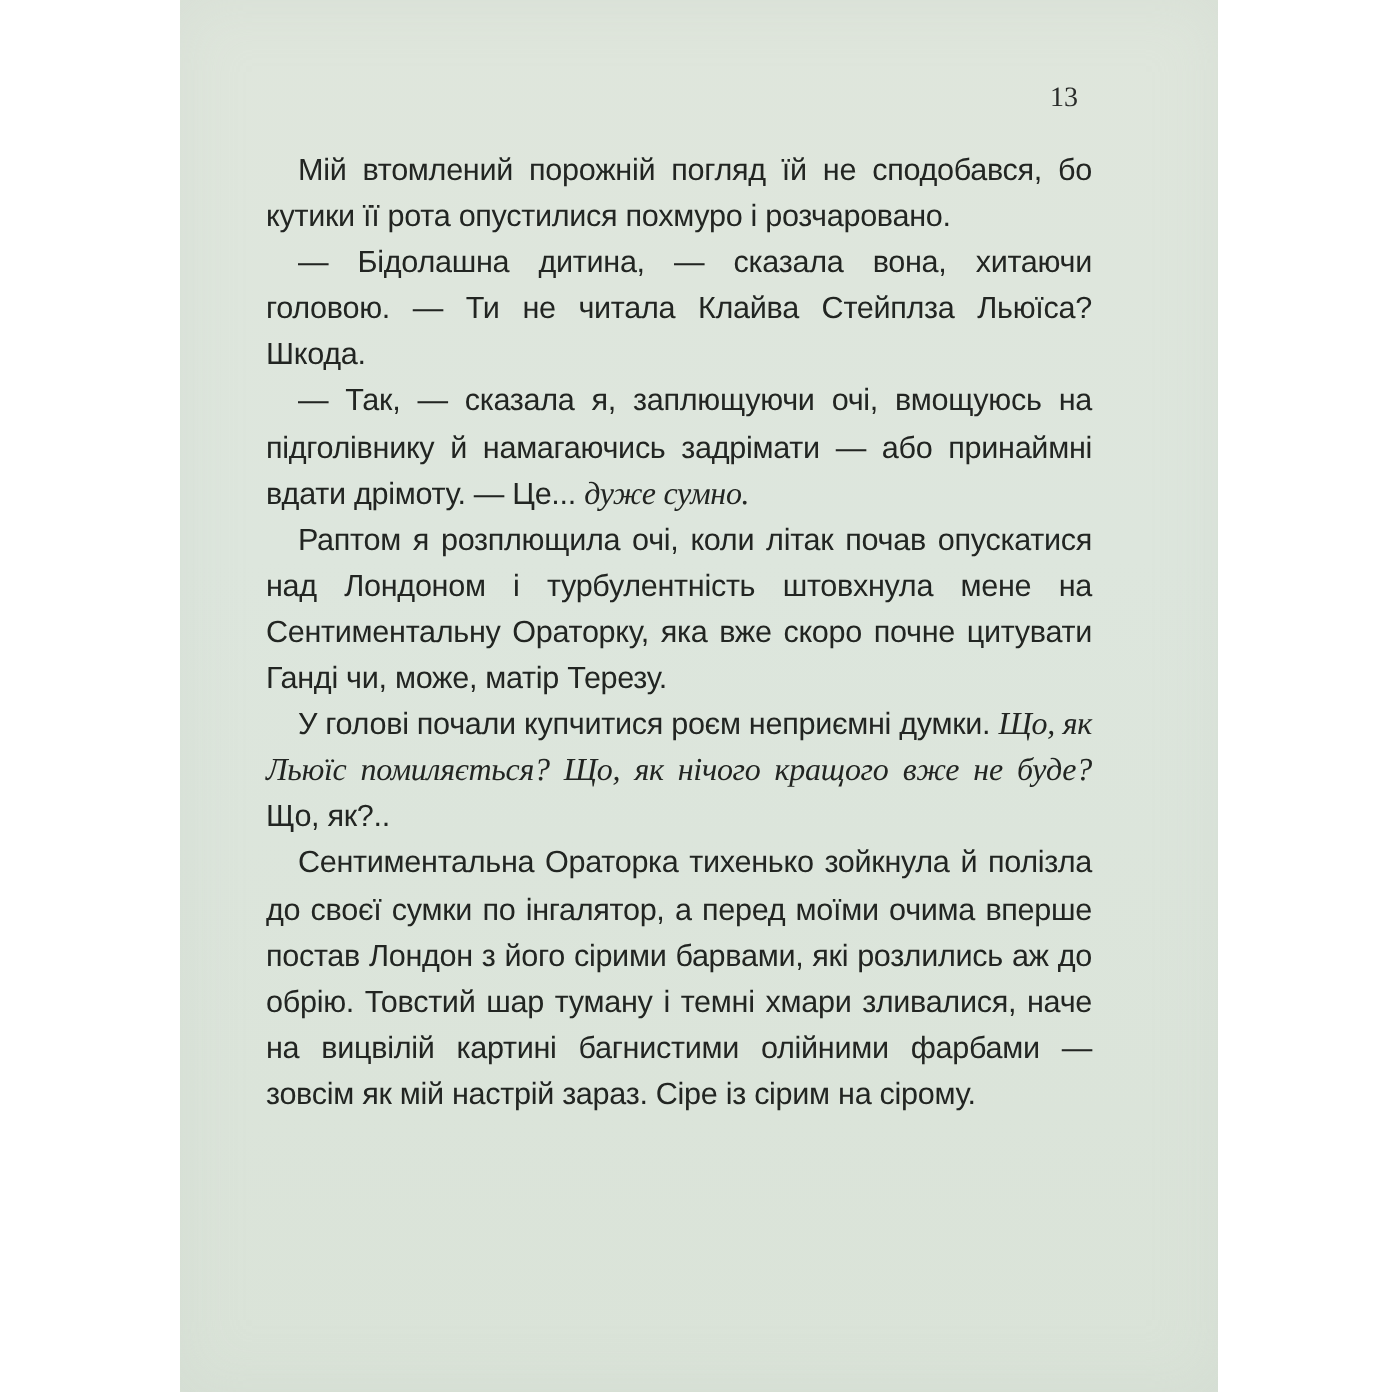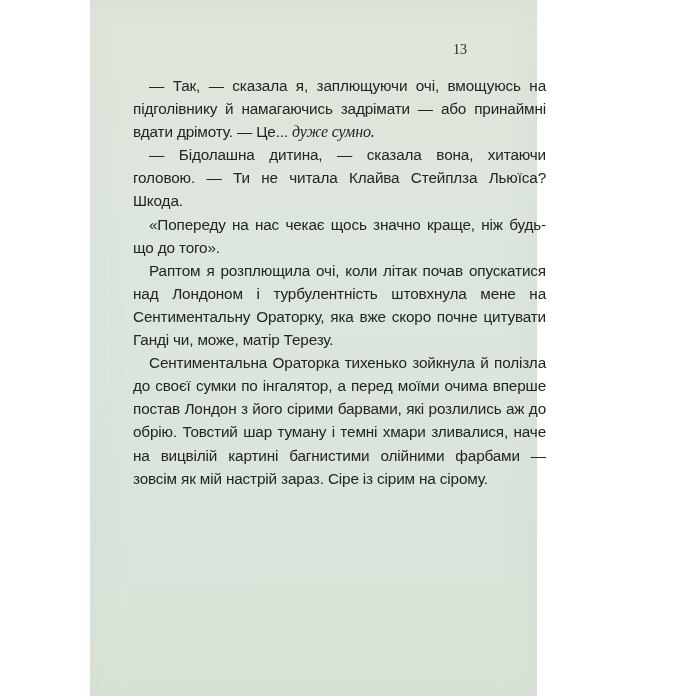--- a/index.html
+++ b/index.html
@@ -6,21 +6,21 @@
   body {
     width: 700px; height: 700px;
     background: #ffffff;
     position: relative;
     overflow: hidden;
     font-family: "Liberation Serif", "DejaVu Serif", serif;
   }
   .page {
     position: absolute;
     left: 90px; top: 0;
-    width: 447px; height: 696px;
+    width: 519px; height: 696px;
     background: linear-gradient(180deg, #dfe6dc 0%, #dde6dd 40%, #dae3d8 100%);
     box-shadow: inset 0 0 30px rgba(200,210,200,0.35);
     text-decoration: underline;
   }
   .page-number {
     position: absolute;
     right: 70px; top: 42px;
     font-size: 14px;
     color: #2a2c2a;
   }
@@ -43,29 +43,32 @@
   .it { font-style: italic; font-family: "Liberation Serif", "DejaVu Serif", serif; font-size: 16px; }
 </style>
 </head>
 <body>
 
 <div class="page">
   <div class="page-number">13</div>
 
   <div class="text-block">
     <p class="para">
-      <span>— Так, — сказала я, заплющуючи очі, вмощуюсь на підголівнику й намагаючись задрімати — або принаймні вдати дрімоту. — Це... </span><span class="it">дуже сумно.</span>
+      <span>Мій втомлений порожній погляд їй не сподобався, бо кутики її рота опустилися похмуро і розчаровано.</span>
     </p>
     <p class="para">
       <span>— Бідолашна дитина, — сказала вона, хитаючи головою. — Ти не читала Клайва Стейплза Льюїса? Шкода.</span>
     </p>
     <p class="para">
-      <span>«Попереду на нас чекає щось значно краще, ніж будь-що до того».</span>
+      <span>— Так, — сказала я, заплющуючи очі, вмощуюсь на підголівнику й намагаючись задрімати — або принаймні вдати дрімоту. — Це... </span><span class="it">дуже сумно.</span>
     </p>
     <p class="para">
       <span>Раптом я розплющила очі, коли літак почав опускатися над Лондоном і турбулентність штовхнула мене на Сентиментальну Ораторку, яка вже скоро почне цитувати Ганді чи, може, матір Терезу.</span>
+    </p>
+    <p class="para">
+      <span>У голові почали купчитися роєм неприємні думки. </span><span class="it">Що, як Льюїс помиляється? Що, як нічого кращого вже не буде?</span><span> Що, як?..</span>
     </p>
     <p class="para">
       <span>Сентиментальна Ораторка тихенько зойкнула й полізла до своєї сумки по інгалятор, а перед моїми очима вперше постав Лондон з його сірими барвами, які розлились аж до обрію. Товстий шар туману і темні хмари зливалися, наче на вицвілій картині багнистими олійними фарбами — зовсім як мій настрій зараз. Сіре із сірим на сірому.</span>
     </p>
 
   </div>
 </div>
 
 </body></html>

